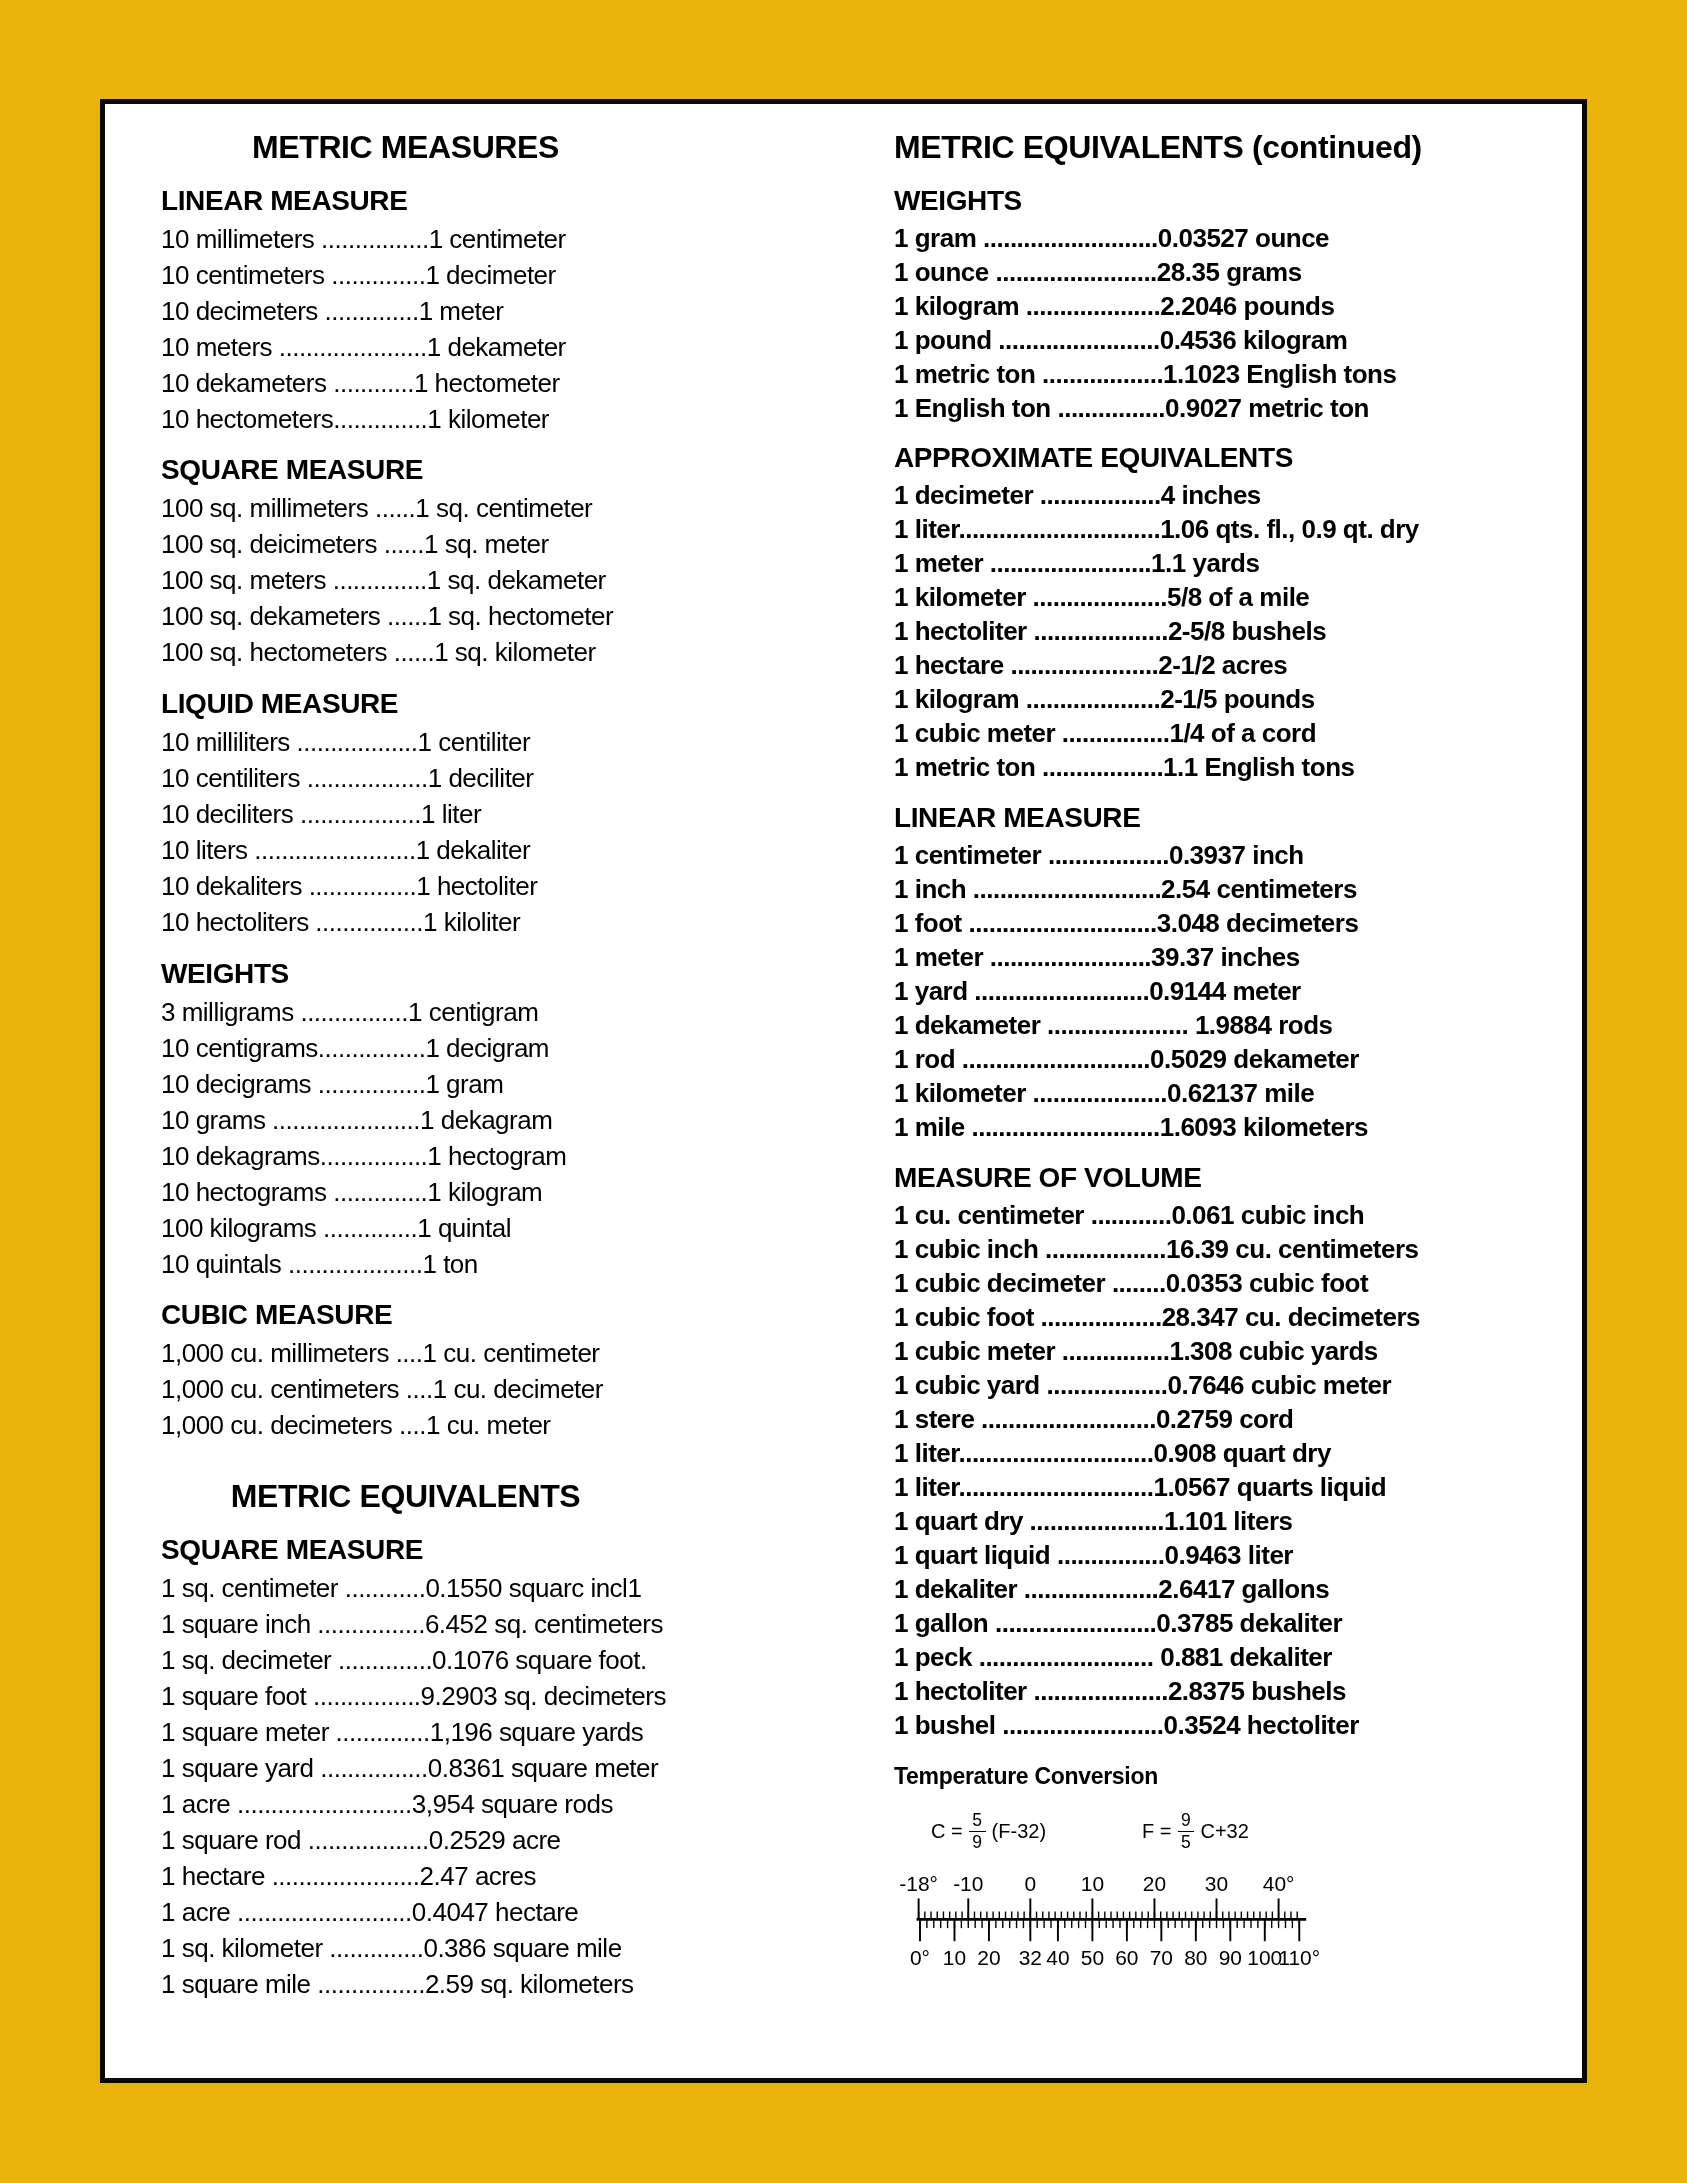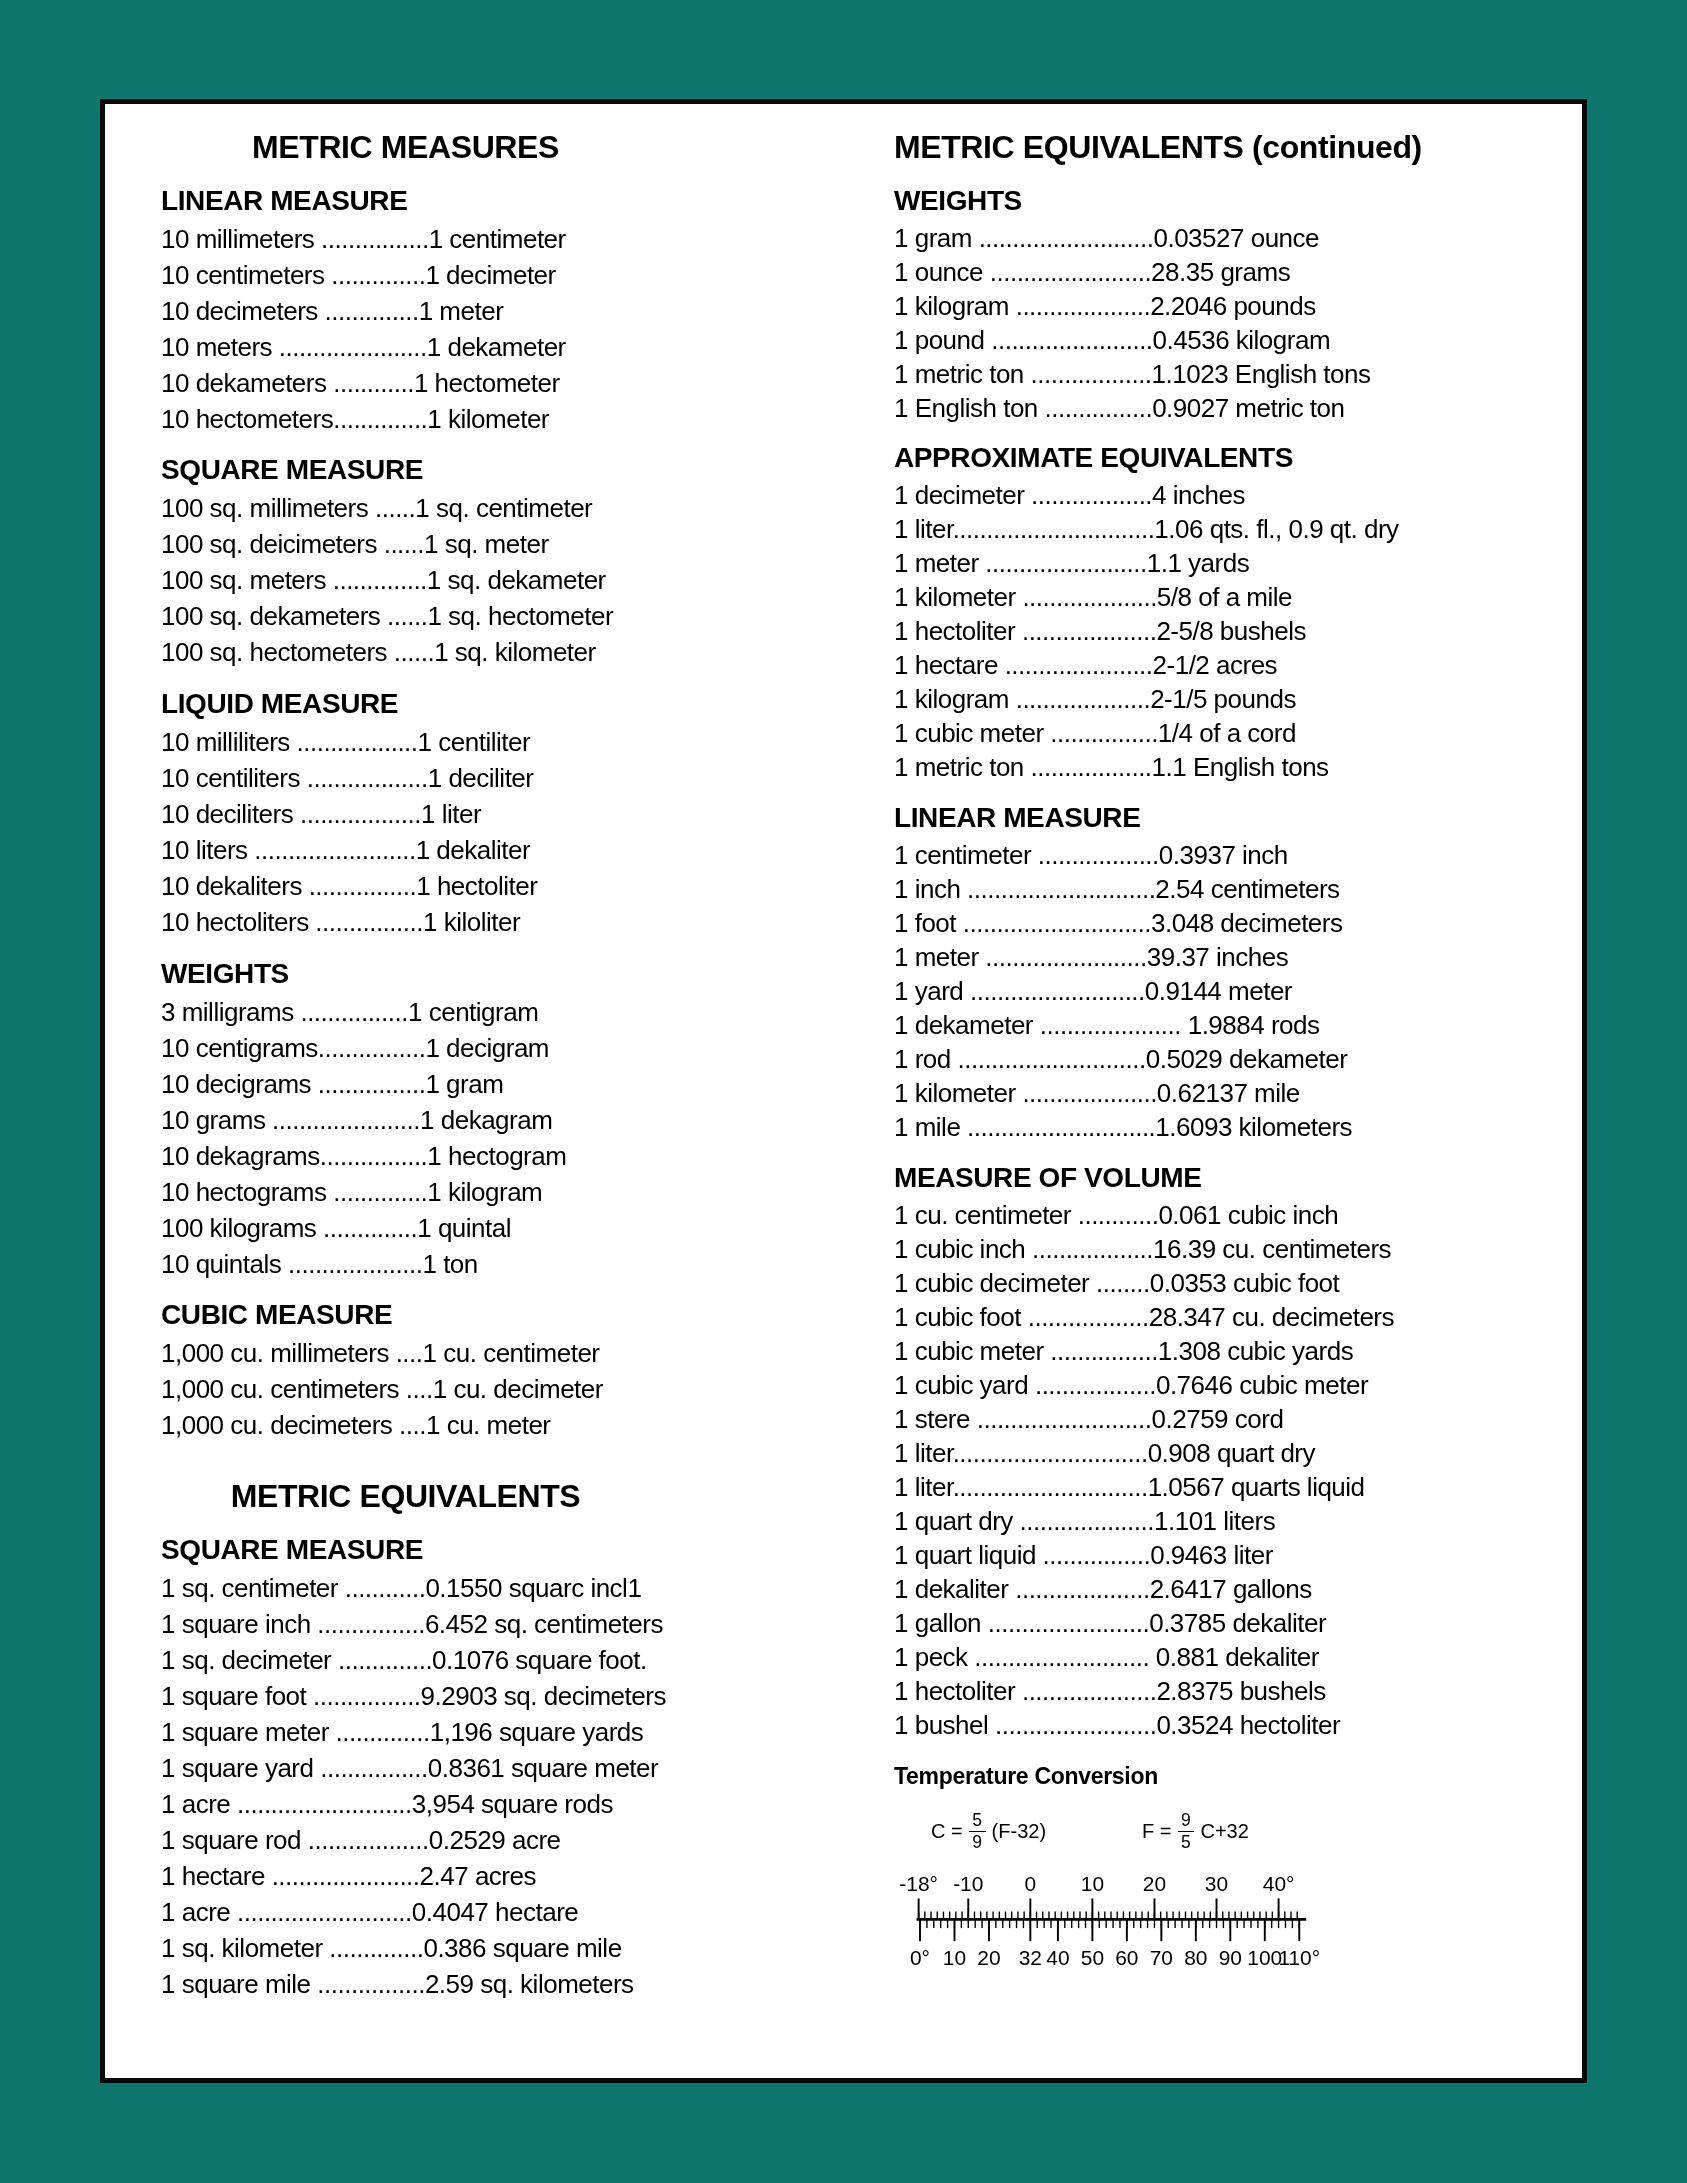--- a/index.html
+++ b/index.html
@@ -1,17 +1,17 @@
 <!DOCTYPE html>
 <html style="font-size:14px"><head>
 <meta charset="utf-8">
 <style>
   html,body { margin:0; padding:0; background:#e8e8e8; }
   .page {
-    position:relative; width:1687px; height:2184px; background:#0f766e;
+    position:relative; width:1687px; height:2184px; background:#eab308;
     font-family:"Liberation Sans", sans-serif; color:#000;
     overflow:hidden;
   }
   .frame {
     position:absolute; left:100px; top:99px; width:1487px; height:1984px;
     border:5.2px solid #0a0a0a; box-sizing:border-box; background:#fff;
   }
   .col { position:absolute; top:23px; }
   .col-left  { left:56px;  width:576px; }
   .col-right { left:789px; width:690px; }
@@ -23,21 +23,21 @@
   .col-left .big-title { text-align:center; width:489px; }
   .col-left .big-title.mid { margin-top:33px; margin-bottom:1.7px; }
   .title-suffix { font-size:32px; font-weight:bold; }
 
   .sec-head {
     font-size:28px; font-weight:bold; line-height:31px; letter-spacing:-0.4px;
     margin:17.5px 0 5.2px 0; white-space:nowrap;
   }
   .rows { font-size:26px; letter-spacing:-0.5px; }
   .col-left  .rows .row { line-height:36px; white-space:nowrap; }
-  .col-right .rows .row { line-height:34px; white-space:nowrap; }
+  .col-right .rows .row { line-height:34px; white-space:nowrap;font-weight:bold; }
 
   .temp-head { font-size:23px; font-weight:bold; line-height:31px; letter-spacing:-0.3px; margin:19px 0 12.2px 0; }
   .formulas { margin-left:37px; font-size:20px; display:flex; gap:96px; align-items:center; height:56px; }
   .formula { display:inline-flex; align-items:center; gap:6.1px; white-space:nowrap; }
   .frac { display:inline-flex; flex-direction:column; text-align:center; font-size:17.5px; line-height:1.1; }
   .frac .num { border-bottom:1.7px solid #000; padding:0 3.5px 0.9px 3.5px; }
   .frac .den { padding-top:0.9px; }
   .ruler-wrap { margin:14px 0 0 5.2px; }
 </style>
 </head>

